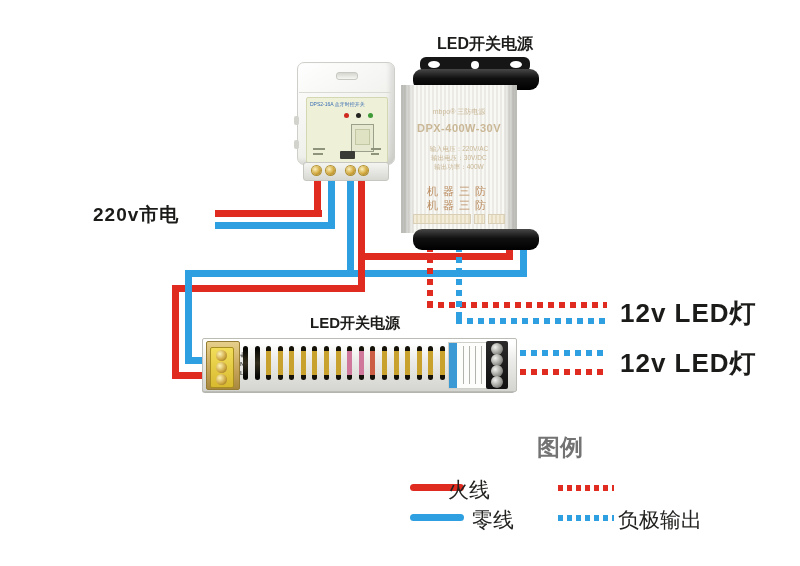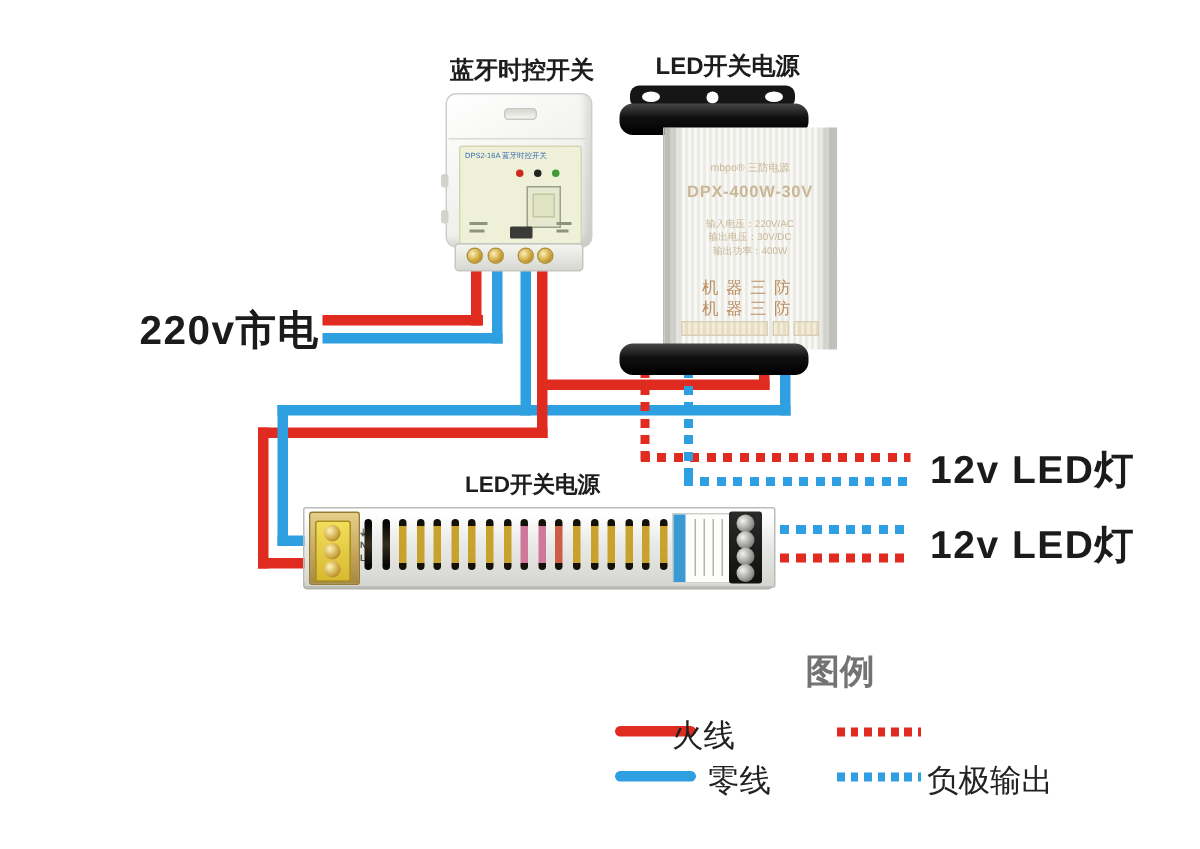--- a/index.html
+++ b/index.html
@@ -12,40 +12,40 @@
   .wh{position:absolute;height:7px;}
   .wv{position:absolute;width:7px;}
   .red-w{background:var(--live-red);}
   .blue-w{background:var(--neutral-blue);}
   .dh{position:absolute;height:6px;background:repeating-linear-gradient(90deg,var(--c) 0 6px,transparent 6px 11px);}
   .dv{position:absolute;width:6px;background:repeating-linear-gradient(180deg,var(--c) 0 6px,transparent 6px 11px);}
   .dr{--c:var(--live-red);}
   .db{--c:var(--neutral-blue);}
   
   .h-label{position:absolute;font-weight:600;color:#1d1d1b;white-space:nowrap;}
-  .big-label{position:absolute;font-weight:800;font-size:27px;color:#1b1b19;white-space:nowrap;letter-spacing:1px;}
+  .big-label{position:absolute;font-weight:800;font-size:19px;color:#1b1b19;white-space:nowrap;letter-spacing:1px;}
   
   .timer-body{position:absolute;left:297px;top:62px;width:96px;height:101px;background:linear-gradient(150deg,#ffffff,#f1f1ee 55%,#e2e2dd);border:1px solid #cfcfca;border-radius:7px;box-shadow:inset -4px -3px 5px rgba(0,0,0,.10);}
   .timer-vent{position:absolute;left:336px;top:72px;width:20px;height:6px;border-radius:3px;background:linear-gradient(180deg,#d6d6d0,#f5f5f2);border:1px solid #c8c8c2;}
   .timer-lidline{position:absolute;left:299px;top:92px;width:92px;height:1px;background:#dadad4;}
   .timer-tab{position:absolute;left:294px;width:5px;height:9px;background:#d3d3cd;border-radius:2px;}
   .timer-panel{position:absolute;left:306px;top:97px;width:80px;height:64px;background:#eef0d8;border:1px solid #d4d8b2;border-radius:2px;overflow:hidden;}
   .timer-panel-header{position:absolute;left:3px;top:3px;width:74px;font-size:5px;line-height:6px;color:#3a6db3;white-space:nowrap;overflow:hidden;}
   .ind{position:absolute;top:15px;width:5px;height:5px;border-radius:50%;}
   .timer-lcd{position:absolute;left:44px;top:26px;width:21px;height:26px;border:1px solid #9aa08a;background:#e6e9cf;}
   .timer-lcd-in{position:absolute;left:3px;top:4px;width:13px;height:14px;background:#dfe3c4;border:1px solid #c2c8a4;}
   .tiny-bar{position:absolute;height:2px;background:#8e937b;}
   .timer-btn{position:absolute;left:33px;top:53px;width:15px;height:8px;background:#3a3a36;border-radius:1px;}
   .timer-strip{position:absolute;left:303px;top:162px;width:84px;height:17px;background:linear-gradient(180deg,#f4f4f1,#d8d8d3);border:1px solid #c7c7c1;border-radius:3px;}
   .screw-gold{position:absolute;width:9px;height:9px;border-radius:50%;background:radial-gradient(circle at 35% 35%,#fbf0bc,#d3a93e 55%,#8a6a1e);box-shadow:0 0 0 1px #b1912f;}
   
   .psu-bracket{position:absolute;left:420px;top:57px;width:110px;height:15px;background:#161616;border-radius:6px;}
   .psu-hole{position:absolute;background:#ffffff;border-radius:50%;}
   .psu-cap{position:absolute;left:413px;width:126px;height:21px;background:linear-gradient(180deg,#474747,#101010 45%,#000000);border-radius:9px;}
-  .psu-body{position:absolute;left:442px;top:85px;width:114px;height:148px;
+  .psu-body{position:absolute;left:401px;top:85px;width:114px;height:148px;
     background:linear-gradient(90deg,rgba(80,80,76,.38),rgba(255,255,255,0) 11%,rgba(255,255,255,0) 89%,rgba(80,80,76,.38)),
                repeating-linear-gradient(90deg,#f8f8f5 0 2px,#ebeae5 2px 4px);
     border-left:1px solid #bdbdb8;border-right:1px solid #bdbdb8;}
   .psu-text{position:absolute;width:114px;text-align:center;color:#c9b795;white-space:nowrap;}
   .psu-slogan{position:absolute;width:114px;text-align:center;color:#bb8d60;font-family:"Liberation Serif","DejaVu Serif",serif;font-size:11px;letter-spacing:5px;white-space:nowrap;}
   .psu-termrow{position:absolute;left:0;top:129px;width:114px;display:flex;justify-content:center;gap:3px;}
   .psu-termbox{height:8px;border:1px solid #d9cfb6;background:repeating-linear-gradient(90deg,#f3ecd9 0 2px,#e7ddc2 2px 4px);}
   
   .strip-chassis{position:absolute;left:202px;top:338px;width:313px;height:52px;background:linear-gradient(180deg,#ffffff 0 8%,#ececea 40%,#d4d4d0);border:1px solid #bcbcb7;border-radius:2px;}
   .strip-flange{position:absolute;left:202px;top:388px;width:313px;height:5px;background:#b4b4af;border-radius:0 0 3px 3px;}
@@ -93,21 +93,20 @@
   <div class="wh red-w" style="left:358px;top:253px;width:155px;"></div>
   <div class="wv red-w" style="left:506px;top:246px;height:14px;"></div>
 
   <div class="dv dr" style="left:427px;top:246px;height:62px;"></div>
   <div class="dh dr" style="left:427px;top:302px;width:180px;"></div>
   <div class="dv db" style="left:456px;top:246px;height:78px;"></div>
   <div class="dh db" style="left:456px;top:318px;width:151px;"></div>
   <div class="dh db" style="left:509px;top:350px;width:99px;"></div>
   <div class="dh dr" style="left:509px;top:369px;width:99px;"></div>
 
-  <div class="h-label" style="left:300px;top:37px;font-size:16px;">蓝牙时控开关</div>
   <div class="h-label" style="left:437px;top:34px;font-size:16px;">LED开关电源</div>
   <div class="big-label" style="left:93px;top:202px;">220v市电</div>
   <div class="big-label" style="left:620px;top:296px;font-size:26px;">12v LED灯</div>
   <div class="big-label" style="left:620px;top:346px;font-size:26px;">12v LED灯</div>
   <div class="h-label" style="left:310px;top:314px;font-size:15px;">LED开关电源</div>
 
   <div class="timer-body"></div>
   <div class="timer-vent"></div>
   <div class="timer-lidline"></div>
   <div class="timer-tab" style="top:116px;"></div>

